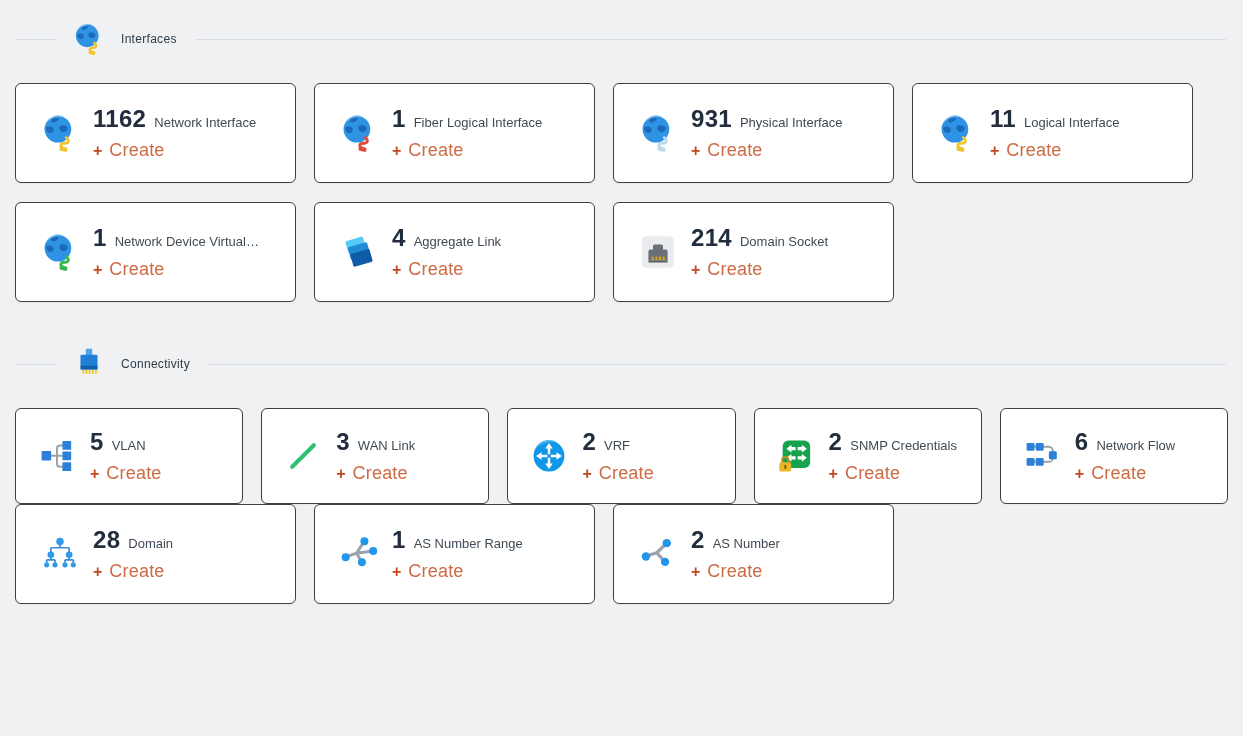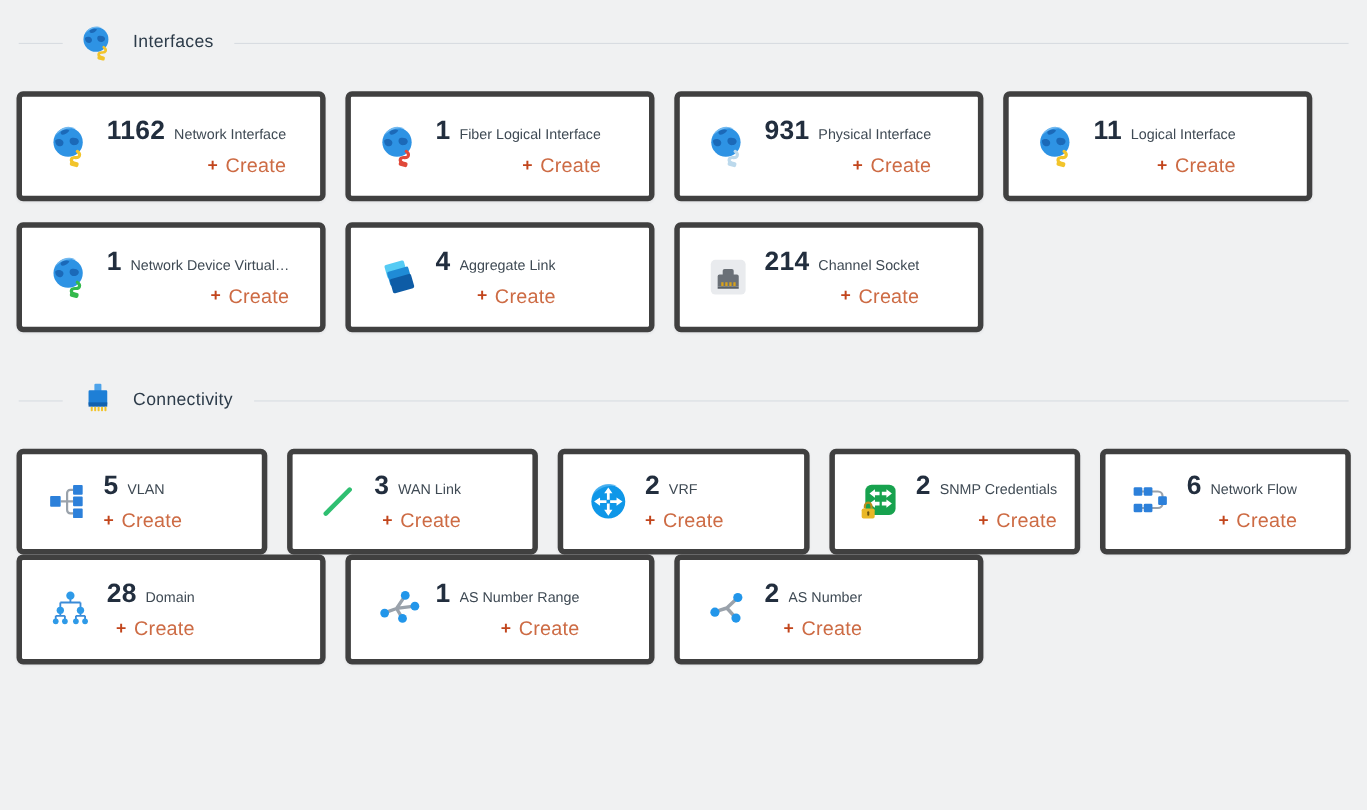--- a/index.html
+++ b/index.html
@@ -11,31 +11,30 @@
   .dashboard { padding: 20px 15px 0 15px; }
 
   
   .section-header { display: flex; align-items: center; margin: 45px 2px 27px 2px; }
   .section:first-child .section-header { margin-top: 2px; }
   .hline { height: 1px; background: #d8dce1; }
   .hline-left { width: 40px; margin-right: 15px; flex: none; }
   .hline-right { flex: 1; margin-left: 19px; }
   .section-icon { width: 34px; height: 34px; margin-right: 15px; flex: none; }
   .section-icon svg { width: 100%; height: 100%; display: block; }
-  .section-title { font-size: 16px; color: #2c3b49; font-weight: 500; letter-spacing: .3px; }
+  .section-title { font-size: 12px; color: #2c3b49; font-weight: 500; letter-spacing: .3px; }
 
   
   .card-grid { display: grid; gap: 19px 18px; }
   .card {
-    background: #ffffff; border: 5px solid #404040; border-radius: 6px;
+    background: #ffffff; border: 1px solid #404040; border-radius: 6px;
     height: 100px; box-sizing: border-box;
     display: flex; align-items: center; padding: 0 10px 0 24px;
     box-shadow: 0 1px 2px rgba(30,40,60,.05);
     cursor: pointer;
-    text-align: right;
   }
   .card-grid.compact .card { height: 96px; padding-left: 21px; }
   .card-icon { width: 40px; height: 40px; margin-right: 13px; flex: none; }
   .card-icon svg { width: 100%; height: 100%; display: block; }
   .card-body { min-width: 0; }
   .stat-line { display: flex; align-items: baseline; gap: 8px; white-space: nowrap; overflow: hidden; text-decoration: none; }
   .count { font-size: 24px; font-weight: bold; color: #222e3e; letter-spacing: .3px; }
   .label { font-size: 13px; color: #3f4a54; overflow: hidden; text-overflow: ellipsis; }
   .create { display: inline-flex; align-items: center; gap: 7px; margin-top: 7px; text-decoration: none; }
   .create-plus { color: #c2451c; font-size: 16px; font-weight: bold; line-height: 1; }
@@ -213,21 +212,21 @@
                 <rect x="20.8" y="29.5" width="2.5" height="4.5"></rect>
       <rect x="25.2" y="29.5" width="2.5" height="4.5"></rect>
                 <rect x="29.6" y="29.5" width="2.5" height="4.5"></rect>
     </g>
     <rect x="12.5" y="34" width="23" height="2.6" fill="#585f66"></rect>
     </svg>
           </span>
     <div class="card-body">
       <a class="stat-line">
         <b class="count">214</b>
-        <span class="label">Channel Socket</span>
+        <span class="label">Domain Socket</span>
       </a>
       <a class="create">
         <span class="create-plus">+</span>
         <span class="create-text">Create</span>
       </a>
     </div>
   </article>
 </div>
   </section>
 

